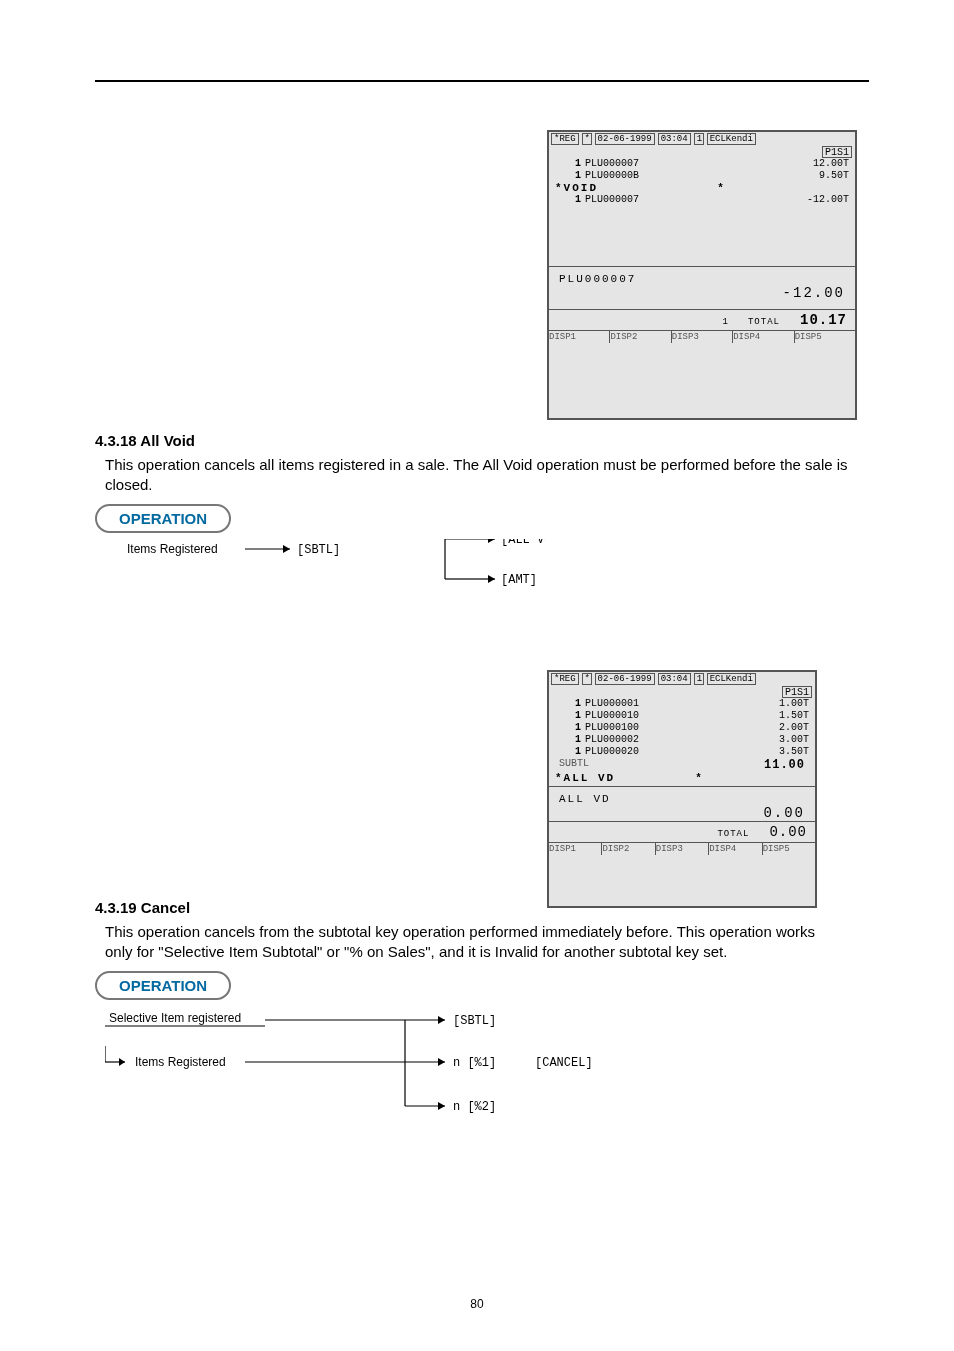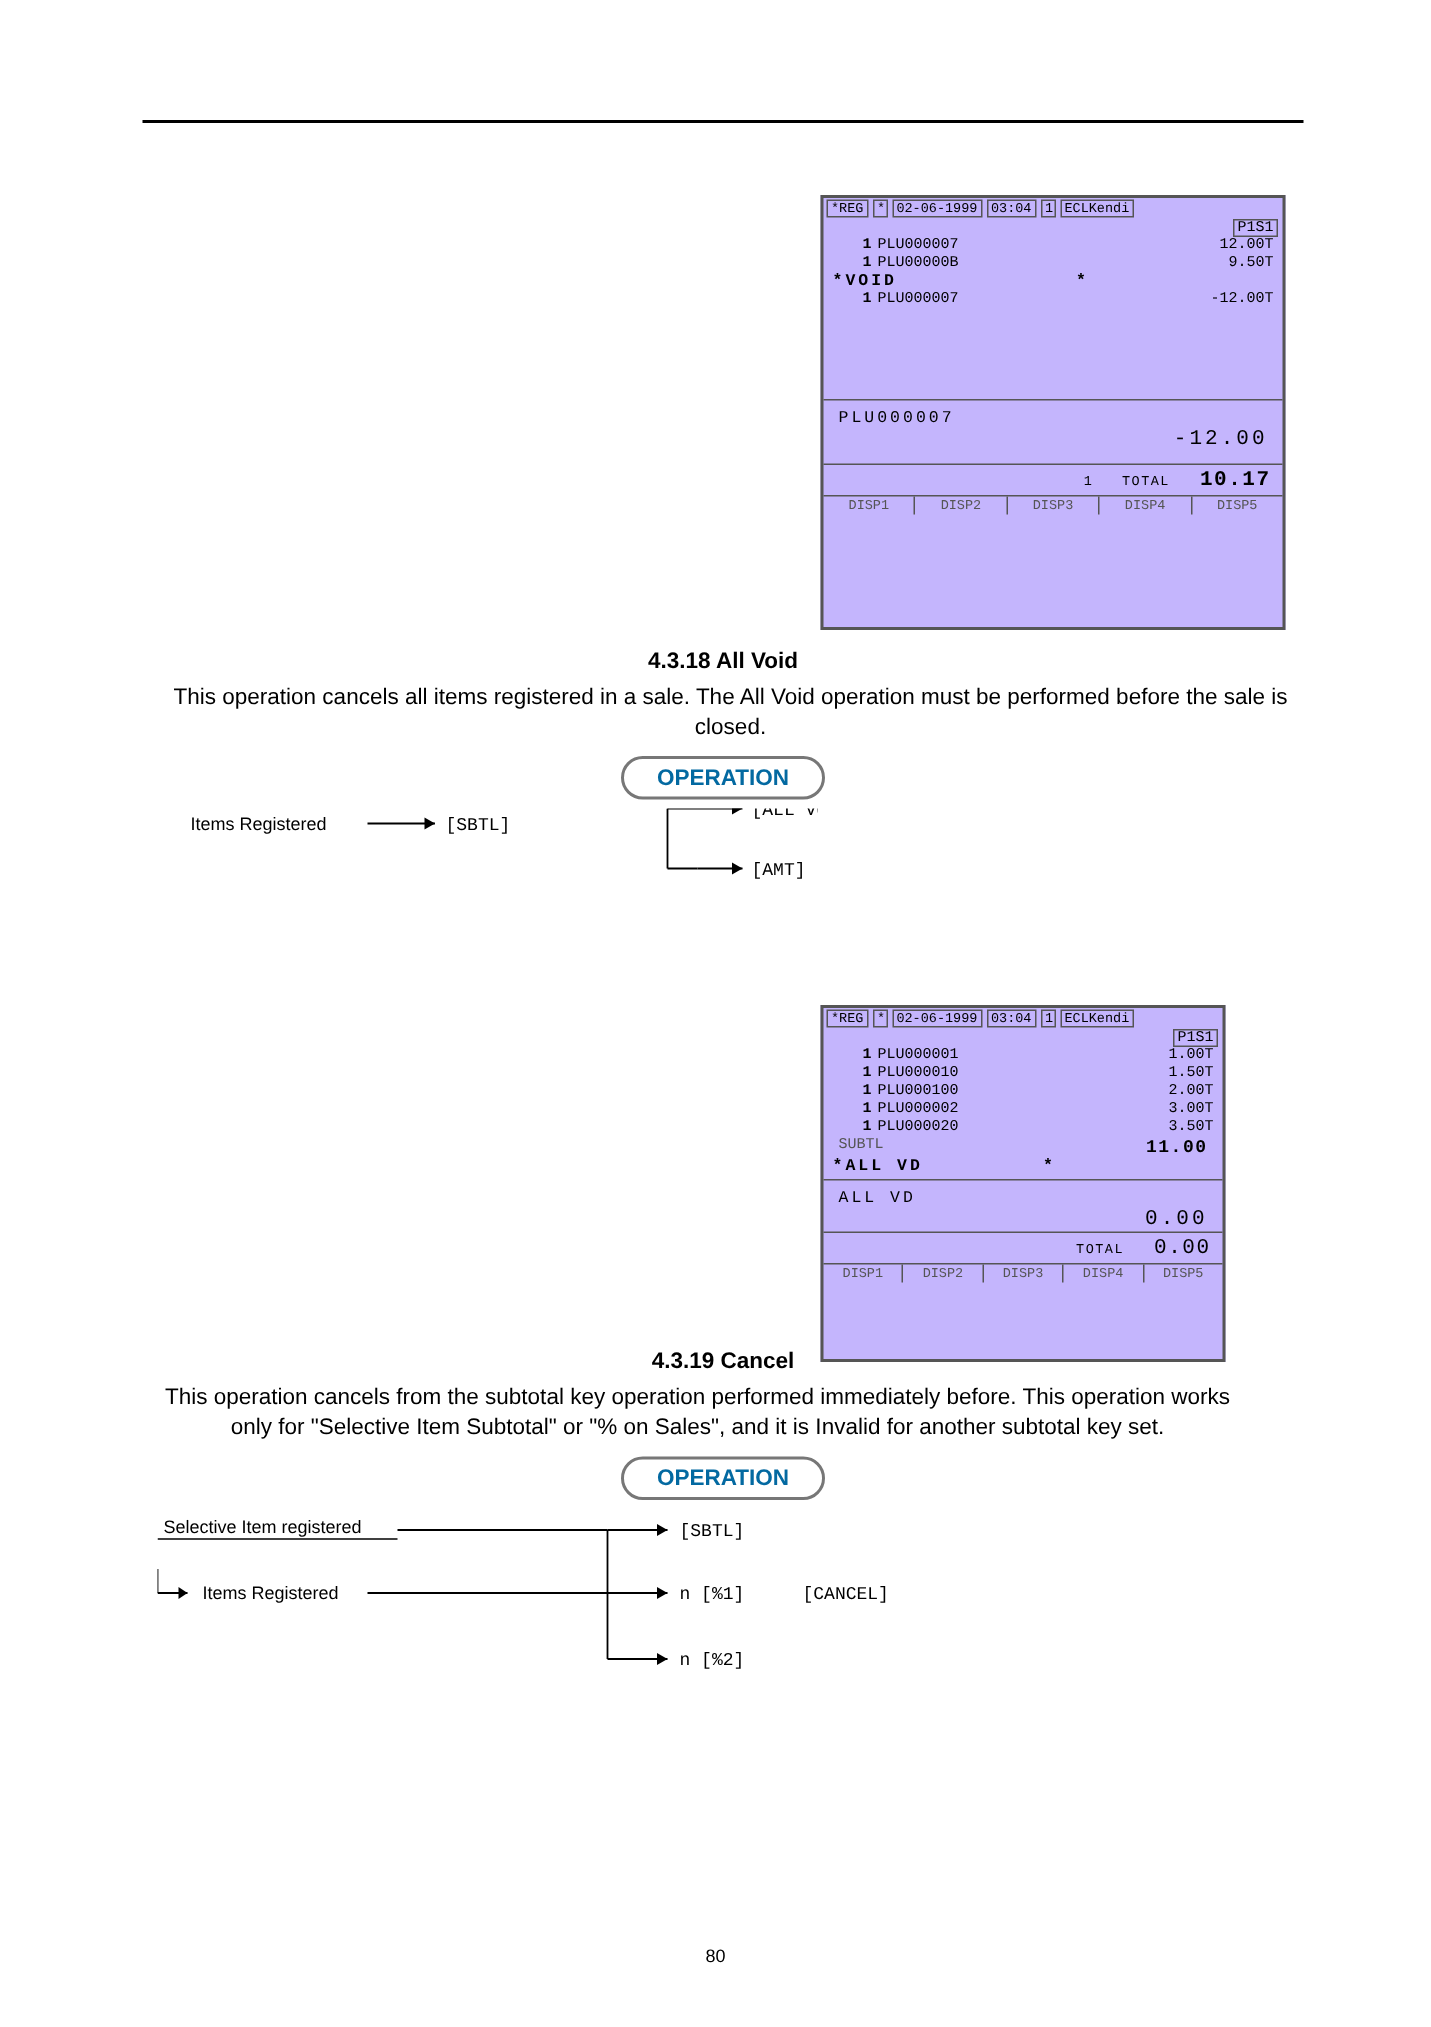--- a/index.html
+++ b/index.html
@@ -18,21 +18,21 @@
     border-top: 2px solid #000;
     margin-bottom: 24px;
   }
 
   
   .screen {
     position: absolute;
     border: 2px solid #555;
     font-family: "Courier New", monospace;
     font-size: 10px;
-    background: #c4b5fd;
+    background: #e5e5e5;
   }
   .screen-inner { position: relative; height: 100%; }
   .status-row {
     display: flex;
     font-size: 9px;
     padding: 1px 2px;
     gap: 3px;
   }
   .box-field {
     border: 1px solid #555;
@@ -77,21 +77,21 @@
   .total-row .count { font-size: 9px; }
   .total-row .label { letter-spacing: 1px; font-size: 9px; text-align: right;}
   .total-row .value { font-size: 14px; letter-spacing: 1px; font-weight: bold; }
   .disp-row {
     display: flex;
     border-top: 1px solid #555;
   }
   .disp-row .disp {
     flex: 1;
     border-right: 1px solid #555;
-    text-align: center;
+    text-align: left;
     font-size: 9px;
     padding: 1px 0;
     color:#555;
   }
   .disp-row .disp:last-child { border-right: none; }
   .subtl-row {
     display: flex;
     justify-content: space-between;
     padding: 0 10px;
     font-size: 10px;
@@ -101,21 +101,21 @@
   .void-row {
     display: flex;
     justify-content: space-between;
     padding: 0 6px;
     font-weight: bold;
     letter-spacing:2px;
     font-size:11px;
   }
 
   
-  .section { margin-top: 40px; text-align: center; }
+  .section { margin-top: 40px; }
   .sub-h {
     font-family: Arial, sans-serif;
     font-size: 15px;
     font-weight: bold;
     margin-bottom: 6px;
   }
   .p-body {
     font-family: Arial, sans-serif;
     font-size: 15px;
     margin-left: 10px;

